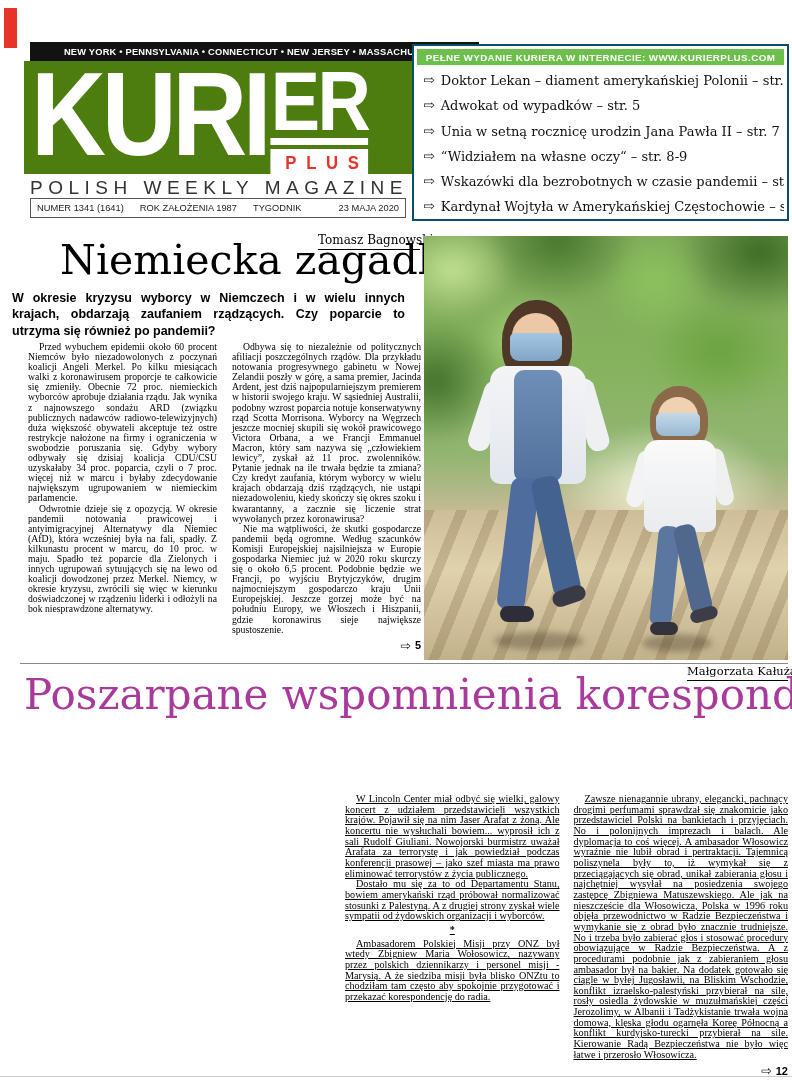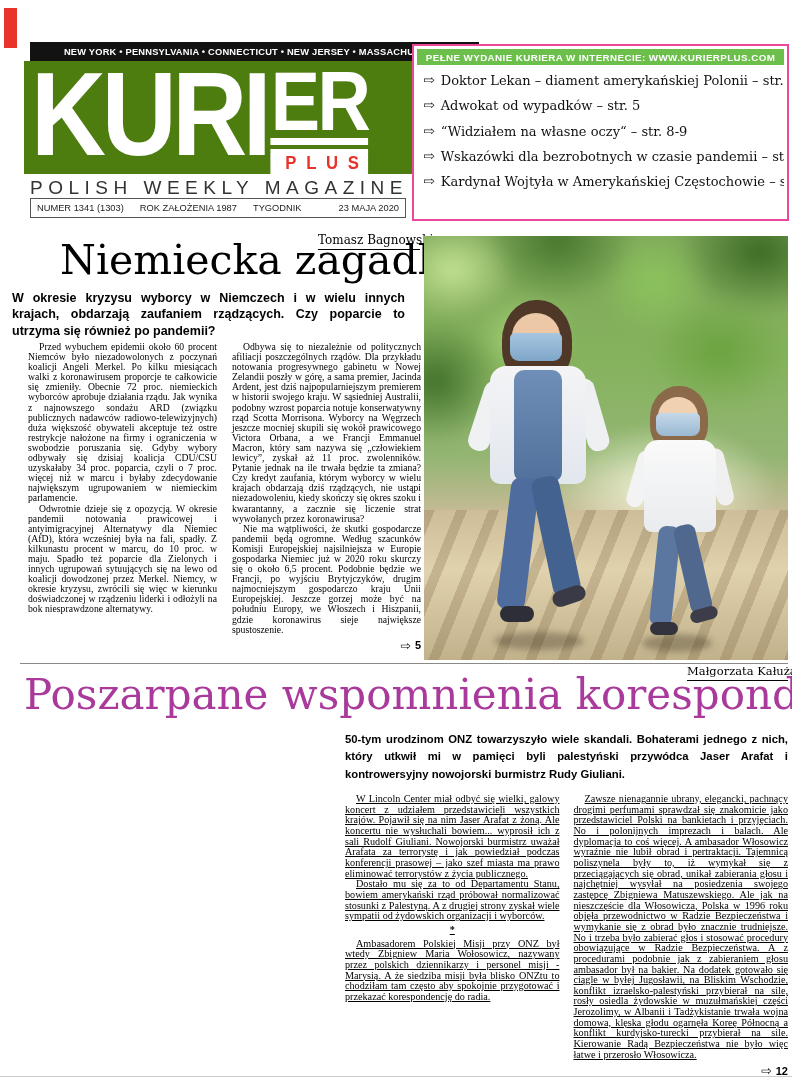--- a/index.html
+++ b/index.html
@@ -22,21 +22,21 @@
   .logo-plus span { color:#e8332a; font:bold 19px "Liberation Sans", sans-serif; letter-spacing:11px; margin-right:-11px; }
   .tagline { position:absolute; left:30px; top:177px; width:378px; font:19px "Liberation Sans", sans-serif;
              color:#333; letter-spacing:5.5px; white-space:nowrap; }
   .issue-bar { position:absolute; left:30px; top:198px; width:376px; height:20px; border:1px solid #555;
                font:9.3px "Liberation Sans", sans-serif; color:#222; display:flex; align-items:center;
                padding:0 6px; white-space:nowrap; }
   .issue-bar .sep { width:16px; }
   .issue-bar .spacer { flex:1; }
 
   
-  .toc { position:absolute; left:412px; top:44px; width:377px; height:177px; border:2px solid #ec4899;
+  .toc { position:absolute; left:412px; top:44px; width:377px; height:177px; border:2px solid #0c4a6e;
          padding:3px 3px 0 3px; background:#fff; }
   .toc-header { background:#6cbf4b; color:#fff; text-align:center;
                 font:bold 9.8px "Liberation Sans", sans-serif; letter-spacing:.4px; padding:3px 0 2px; }
   .toc-list { list-style:none; padding:3px 0 0 6px; }
   .toc-list li { font:13px "DejaVu Serif", serif; color:#111; line-height:24.3px; white-space:nowrap; overflow:hidden; }
   .toc-arrow { display:inline-block; font-size:14px; margin-right:6px; color:#222; }
 
   
   .a1-title { position:absolute; left:24px; top:237px; font:400 41px/46px "DejaVu Serif", serif; color:#000; white-space:nowrap;margin-left:36px; }
   .a1-author { position:absolute; left:318px; top:233px; width:102px; font:12px "DejaVu Serif", serif;
@@ -147,34 +147,35 @@
         <div class="logo-plus">
           <span>PLUS</span>
         </div>
       </div>
     </div>
   </div>
 
   <div class="tagline">POLISH WEEKLY MAGAZINE</div>
 
   <div class="issue-bar">
-    <span>NUMER 1341 (1303)</span>
+    <span>NUMER 1341 (1641)</span>
     <span class="sep"></span>
     <span>ROK ZAŁOŻENIA 1987</span>
     <span class="sep"></span>
     <span>TYGODNIK</span>
     <span class="spacer"></span>
     <span>23 MAJA 2020</span>
   </div>
 
   <div class="toc">
     <div class="toc-header">PEŁNE WYDANIE KURIERA W INTERNECIE: WWW.KURIERPLUS.COM</div>
     <ul class="toc-list">
       <li><span class="toc-arrow">⇨</span><span>Doktor Lekan – diament amerykańskiej Polonii – str. 3</span></li>
       <li><span class="toc-arrow">⇨</span><span>Adwokat od wypadków – str. 5</span></li>
+      <li><span class="toc-arrow">⇨</span><span>Unia w setną rocznicę urodzin Jana Pawła II – str. 7</span></li>
       <li><span class="toc-arrow">⇨</span><span>“Widziałem na własne oczy“ – str. 8-9</span></li>
       <li><span class="toc-arrow">⇨</span><span>Wskazówki dla bezrobotnych w czasie pandemii – str. 13</span></li>
       <li><span class="toc-arrow">⇨</span><span>Kardynał Wojtyła w Amerykańskiej Częstochowie – str. 15</span></li>
     </ul>
   </div>
 
   <h1 class="a1-title">Niemiecka zagadka</h1>
   <div class="a1-author">Tomasz Bagnowski</div>
   <div class="a1-lead">W okresie kryzysu wyborcy w Niemczech i w wielu innych krajach, obdarzają zaufaniem rządzących. Czy poparcie to utrzyma się również po pandemii?</div>
 
@@ -223,21 +224,20 @@
       <div class="legR"></div>
       <div class="shoeL"></div>
       <div class="shoeR"></div>
     </div>
   </div>
 
   <div class="divider"></div>
 
   <h1 class="a2-title">Poszarpane wspomnienia korespondenta</h1>
   <div class="a2-author">Małgorzata Kałuża</div>
-  <div class="a2-lead">50-tym urodzinom ONZ towarzyszyło wiele skandali. Bohaterami jednego z nich, który utkwił mi w pamięci byli palestyński przywódca Jaser Arafat i kontrowersyjny nowojorski burmistrz Rudy Giuliani.</div>
 
   <div class="a2-cols">
     <div class="a2-col">
       <p>W Lincoln Center miał odbyć się wielki, galowy koncert z udziałem przedstawicieli wszystkich krajów. Pojawił się na nim Jaser Arafat z żoną. Ale koncertu nie wysłuchali bowiem... wyprosił ich z sali Rudolf Giuliani. Nowojorski burmistrz uważał Arafata za terrorystę i jak powiedział podczas konferencji prasowej – jako szef miasta ma prawo eliminować terrorystów z życia publicznego.</p>
       <p>Dostało mu się za to od Departamentu Stanu, bowiem amerykański rząd próbował normalizować stosunki z Palestyną. A z drugiej strony zyskał wiele sympatii od żydowskich organizacji i wyborców.</p>
       <p class="star">*</p>
       <p>Ambasadorem Polskiej Misji przy ONZ był wtedy Zbigniew Maria Wołosowicz, nazywany przez polskich dziennikarzy i personel misji - Marysią. A że siedziba misji była blisko ONZtu to chodziłam tam często aby spokojnie przygotować i przekazać korespondencję do radia.</p>
     </div>
     <div class="a2-col">
       <p>Zawsze nienagannie ubrany, elegancki, pachnący drogimi perfumami sprawdzał się znakomicie jako przedstawiciel Polski na bankietach i przyjęciach. No i polonijnych imprezach i balach. Ale dyplomacja to coś więcej. A ambasador Włosowicz wyraźnie nie lubił obrad i pertraktacji. Tajemnicą poliszynela były to, iż wymykał się z przeciągających się obrad, unikał zabierania głosu i najchętniej wysyłał na posiedzenia swojego zastępcę Zbigniewa Matuszewskiego. Ale jak na nieszczęście dla Włosowicza, Polska w 1996 roku objęła przewodnictwo w Radzie Bezpieczeństwa i wymykanie się z obrad było znacznie trudniejsze. No i trzeba było zabierać głos i stosować procedury obowiązujące w Radzie Bezpieczeństwa. A z procedurami podobnie jak z zabieraniem głosu ambasador był na bakier. Na dodatek gotowało się ciągle w byłej Jugosławii, na Bliskim Wschodzie, konflikt izraelsko-palestyński przybierał na sile, rosły osiedla żydowskie w muzułmańskiej części Jerozolimy, w Albanii i Tadżykistanie trwała wojna domowa, klęska głodu ogarnęła Koreę Północną a konflikt kurdyjsko-turecki przybierał na sile. Kierowanie Radą Bezpieczeństwa nie było więc łatwe i przerosło Włosowicza.</p>

